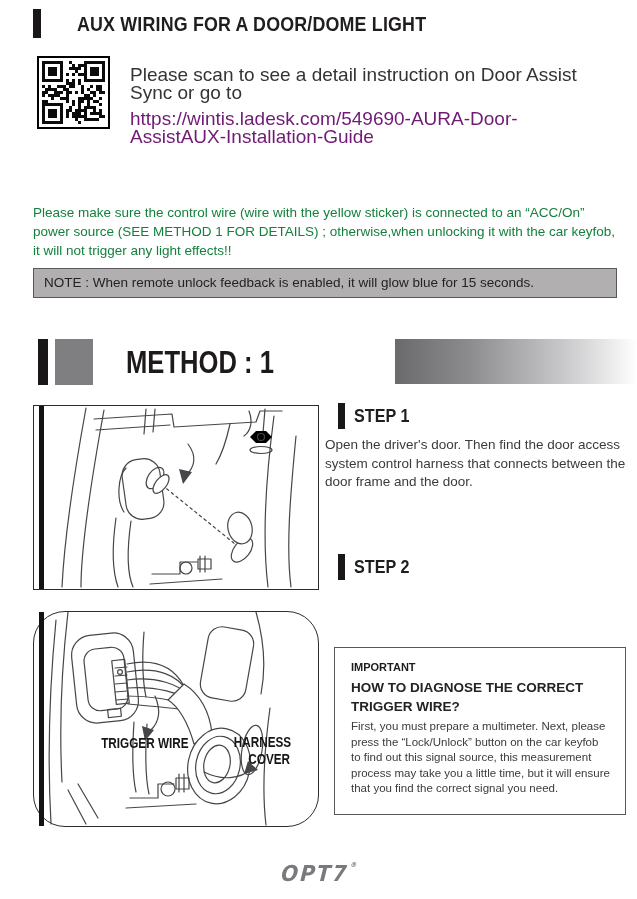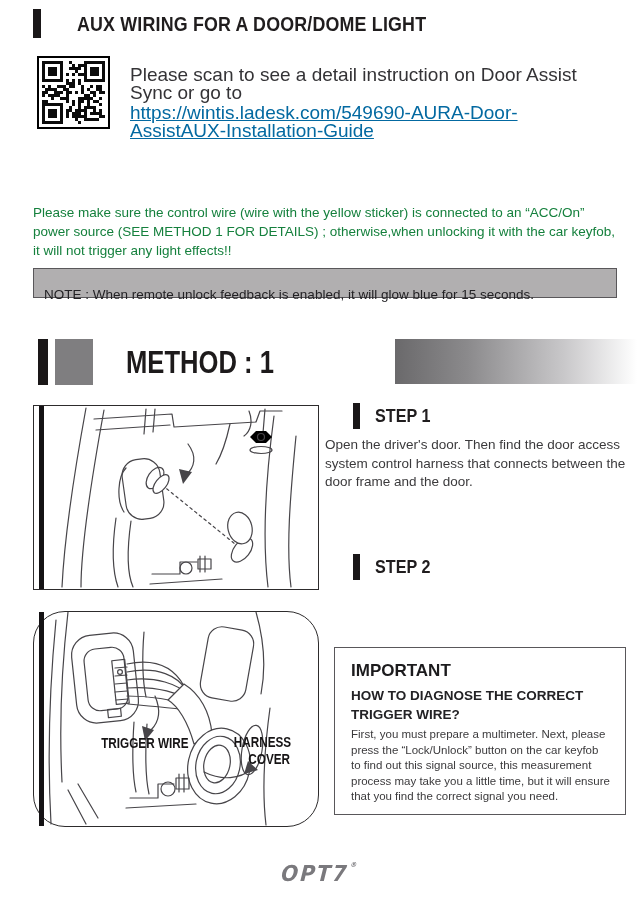--- a/index.html
+++ b/index.html
@@ -11,48 +11,48 @@
 
   
   .sec-head { position:absolute; display:flex; align-items:center;gap:28px; }
   .head-bar { width:8px; height:29px; background:#1a1718; margin-right:8px; flex:0 0 auto; }
   .sec-head h1 { font-size:21px; font-weight:bold; color:#201d1e; letter-spacing:.2px; }
 
   
   .qr-box { position:absolute; left:37px; top:56px; width:73px; height:73px; border:2px solid #000; background:#fff; padding:3px; }
   .qr-box svg { width:100%; height:100%; display:block; }
   .qr-caption { position:absolute; left:130px; top:66px; width:480px; font-size:19px; line-height:18px; color:#343336; }
-  .qr-caption .lnk { text-decoration:underline; color:#0369a1; display:inline-block; margin-top:2px; }
+  .qr-caption .lnk { color:#701a75; display:inline-block; margin-top:8px; }
 
   
   .para { position:absolute; left:33px; top:203px; width:586px; font-size:13.5px; line-height:19px; color:#15803d; }
-  .note-box { position:absolute; left:33px; top:268px; width:584px; height:30px; background:#b1afb0; border:1px solid #59575a; font-size:13.5px; line-height:28px; padding:12px 10px; color:#232225; white-space:nowrap; }
+  .note-box { position:absolute; left:33px; top:268px; width:584px; height:30px; background:#b1afb0; border:1px solid #59575a; font-size:13.5px; line-height:28px; padding:0 10px; color:#232225; white-space:nowrap; }
 
   
   .m-bar { position:absolute; left:38px; top:339px; width:10px; height:46px; background:#1a1718; }
   .m-square { position:absolute; left:55px; top:339px; width:38px; height:46px; background:#7f7e80; }
   .m-title { position:absolute; left:126px; top:339px; height:46px; line-height:46px; font-size:32px; font-weight:bold; color:#1d1a1b; }
   .m-grad { position:absolute; left:395px; top:339px; width:242px; height:45px; background:linear-gradient(to right, #6a696b 0%, #8b8a8c 30%, #c9c8ca 70%, #ffffff 100%); }
 
   
   .diag { position:absolute; left:33px; border:1px solid #2d2b2c; background:#fff; }
   .diag svg { display:block; }
   .d1 { top:405px; width:286px; height:185px; }
   .d2 { top:611px; width:286px; height:216px;border-radius:32px; }
 
   
   .step { position:absolute; left:325px; width:301px; }
-  .step-head { display:flex; align-items:center; margin-left:28px; margin-bottom:7px;gap:6px; }
+  .step-head { display:flex; align-items:center; margin-left:13px; margin-bottom:7px; }
   .step-bar { width:7px; height:26px; background:#1a1718; margin-right:9px; flex:0 0 auto; }
   .step-head h2 { font-size:19px; font-weight:bold; color:#201d1e; }
   .step-body { font-size:13.5px; line-height:18.5px; color:#3b3a3c; }
 
   
   .imp-box { position:absolute; left:334px; top:647px; width:292px; height:168px; border:1px solid #59575a; background:#fff; padding:13px 14px 0 16px; }
-  .imp-title { font-size:17px; font-weight:bold; color:#1c1b1d; margin-bottom:5px; }
+  .imp-title { font-size:11px; font-weight:bold; color:#1c1b1d; margin-bottom:5px; }
   .imp-sub { font-size:13.5px; font-weight:bold; line-height:19px; color:#232225; margin-bottom:3px; }
   .imp-body { font-size:11.5px; line-height:15.5px; color:#3b3a3c; }
 
   
   .footer { position:absolute; left:0; right:0; bottom:13px; text-align:center; }
   .brand { display:inline-block; transform:skewX(-14deg) scaleX(.92); font-weight:bold; font-size:22px; letter-spacing:2px; color:#7a797d; font-family:"DejaVu Sans", sans-serif; }
   .brand sup { font-size:7px; vertical-align:top; letter-spacing:0; }
 
   
   .art path, .art line, .art ellipse, .art circle, .art rect.o, .art polyline

